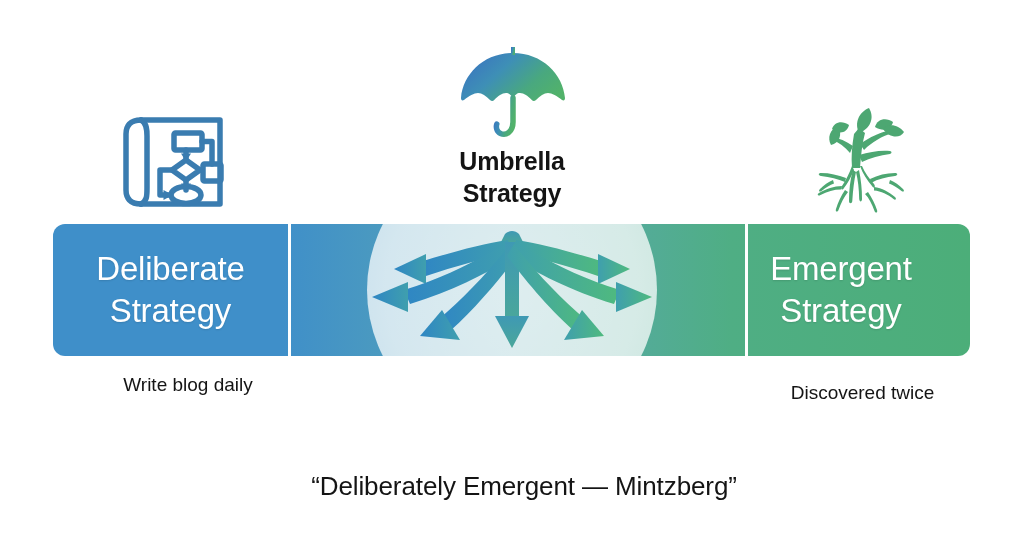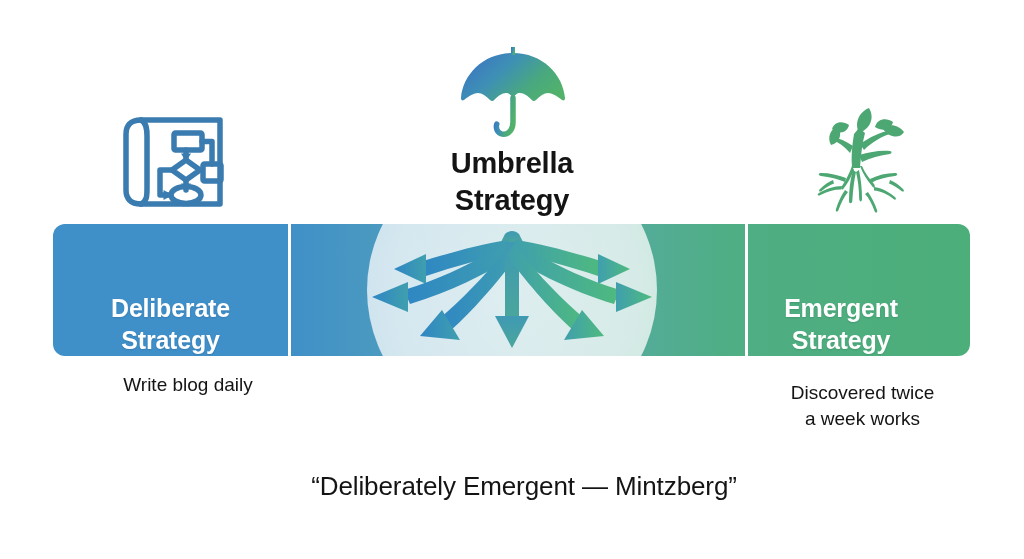--- a/index.html
+++ b/index.html
@@ -43,21 +43,21 @@
     width: 124px;
     height: 116px;
   }
 
   .umbrella-label {
     position: absolute;
     left: 392px;
     top: 145px;
     width: 240px;
     text-align: center;
-    font-size: 29px;
+    font-size: 25px;
     font-weight: bold;
     line-height: 1.28;
     color: #141414;
     letter-spacing: -0.2px;
   }
 
   
   .bar {
     position: absolute;
     left: 53px;
@@ -96,26 +96,25 @@
   }
   .divider.left  { left: 235px; }
   .divider.right { left: 692px; }
 
   .bar-label {
     position: absolute;
     top: 50%;
     transform: translateY(-50%);
     text-align: center;
     color: #ffffff;
-    font-size: 25px;
-    font-weight: bold;
+    font-size: 33px;
+    font-weight: normal;
     line-height: 1.28;
     letter-spacing: -0.2px;
     text-shadow: 0 1px 2px rgba(0,0,0,0.12);
-    margin-top: 34px;
   }
   .bar-label.left  { left: 0px;   width: 235px; }
   .bar-label.right { left: 695px; width: 186px; }
 
   .arrows {
     position: absolute;
     left: 50%;
     top: 0;
     width: 340px;
     height: 132px;
@@ -328,18 +327,17 @@
       <div>Strategy</div>
     </div>
   </div>
 
   <div class="caption left">
     <div>Write blog daily</div>
   </div>
 
   <div class="caption right">
     <div>Discovered twice</div>
-    <div>a week works</div>
   </div>
 
   <div class="footer-quote">“Deliberately Emergent — Mintzberg”</div>
 
 </div>
 
 </body></html>

